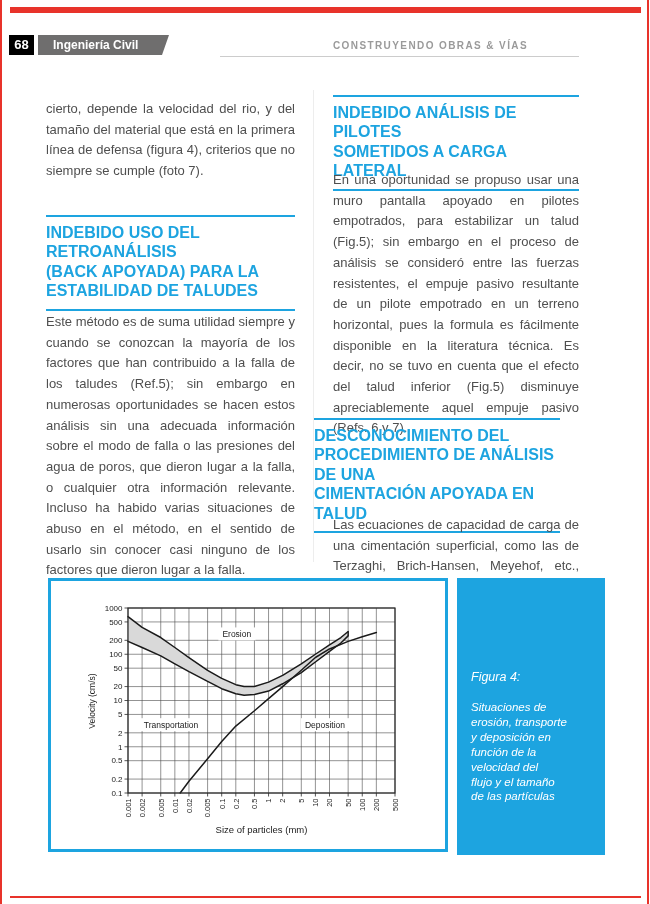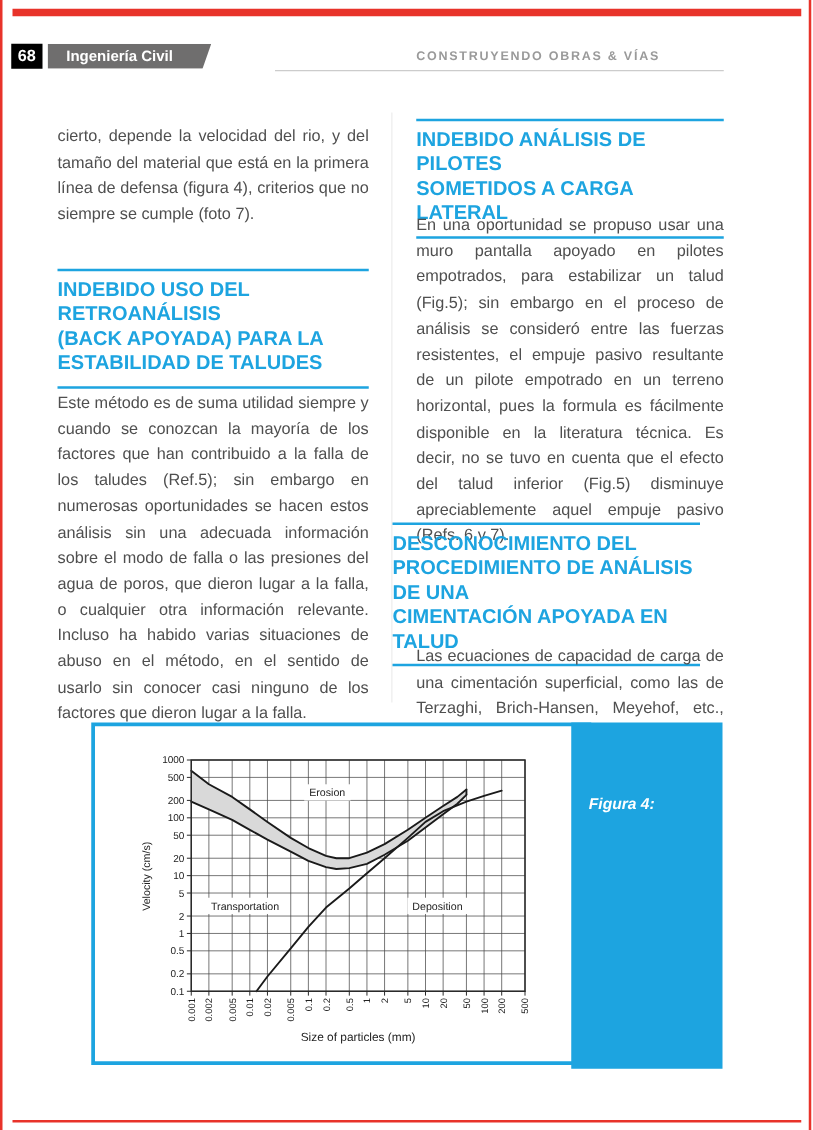--- a/index.html
+++ b/index.html
@@ -51,26 +51,26 @@
     border-top:2px solid #1da4e0;border-bottom:2px solid #1da4e0;
     padding:6px 0 8px 0;box-sizing:border-box;
   }
   #lc-heading-retro{left:46px;top:215px;width:249px;}
   #rc-heading-pilotes{left:333px;top:95px;width:246px;}
   #rc-heading-ciment{left:314px;top:418px;width:246px;}
 
   
   #chart-box{
     position:absolute;left:48px;top:578px;width:400px;height:274px;
-    border:3px solid #1da4e0;box-sizing:border-box;background:#fff;margin-left:25px;
+    border:3px solid #1da4e0;box-sizing:border-box;background:#fff;
   }
   #caption-panel{
-    position:absolute;left:457px;top:578px;width:121px;height:277px;
+    position:absolute;left:457px;top:578px;width:148px;height:277px;
     background:#1da4e0;color:#ffffff;box-sizing:border-box;
-    padding:58px 8px 0 14px;font-style:italic;font-weight:bold;
+    padding:92px 8px 0 14px;font-style:italic;font-weight:normal;
   }
   #caption-title{font-size:12.5px;margin:0 0 16px 0;}
   #caption-body{font-size:11.5px;line-height:14.9px;white-space:pre-line;}
   svg text{font-family:"Liberation Sans","DejaVu Sans",sans-serif;}
 </style>
 </head>
 <body>
 
 <div class="frame" id="frame-top"></div>
 <div class="frame" id="frame-left"></div>
@@ -203,13 +203,20 @@
       <rect x="88.80934143066406" y="137.18313598632812" width="62.76318359375" height="13" fill="#ffffff"></rect>
       <text x="120.05933361251343" y="146.68314196921563" text-anchor="middle" font-size="8.5" fill="#222">Transportation</text>
       <rect x="249.87948608398438" y="137.18313598632812" width="48.43603515625" height="13" fill="#ffffff"></rect>
       <text x="273.9654226141015" y="146.68314196921563" text-anchor="middle" font-size="8.5" fill="#222">Deposition</text>
       <text x="210.5" y="252" text-anchor="middle" font-size="9.5" fill="#222">Size of particles (mm)</text>
       <text x="44" y="120" transform="rotate(-90 44 120)" text-anchor="middle" font-size="8.5" fill="#222">Velocity (cm/s)</text>
     </svg>
 </div>
 <div id="caption-panel">
   <p id="caption-title">Figura 4:</p>
+  <p id="caption-body">Situaciones de
+erosión, transporte
+y deposición en
+función de la
+velocidad del
+flujo y el tamaño
+de las partículas</p>
 </div>
 
 </body></html>

